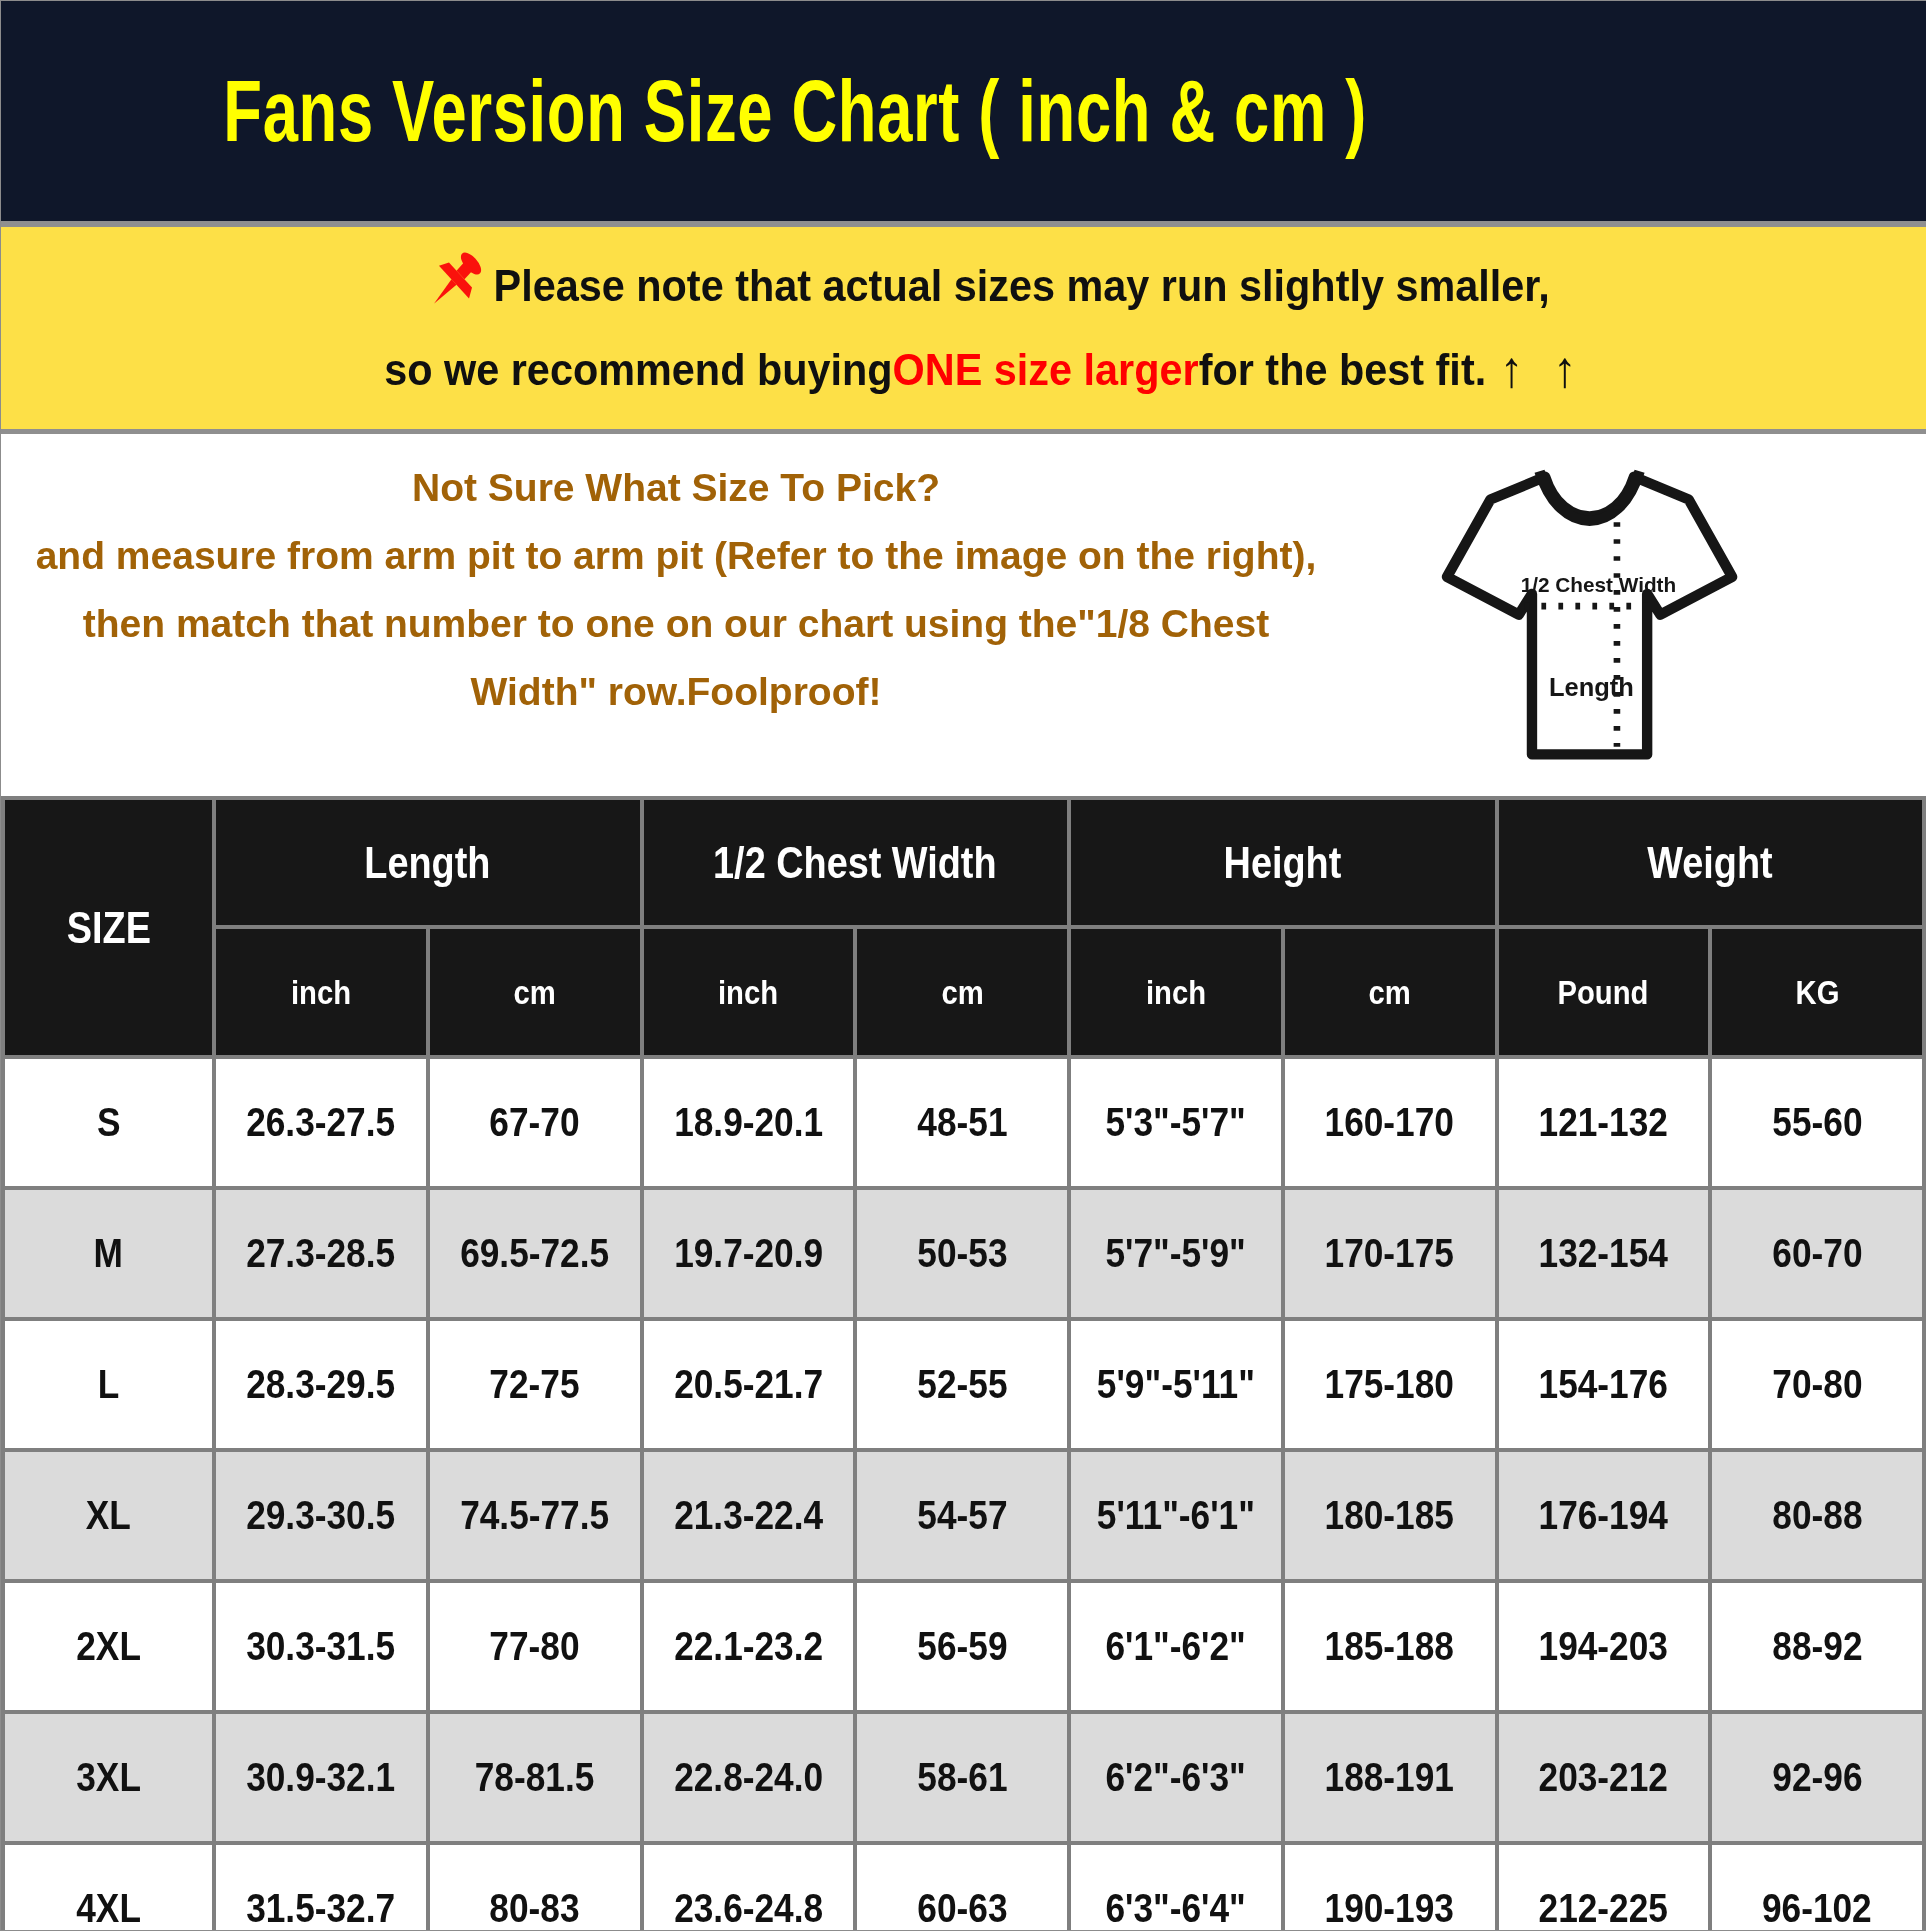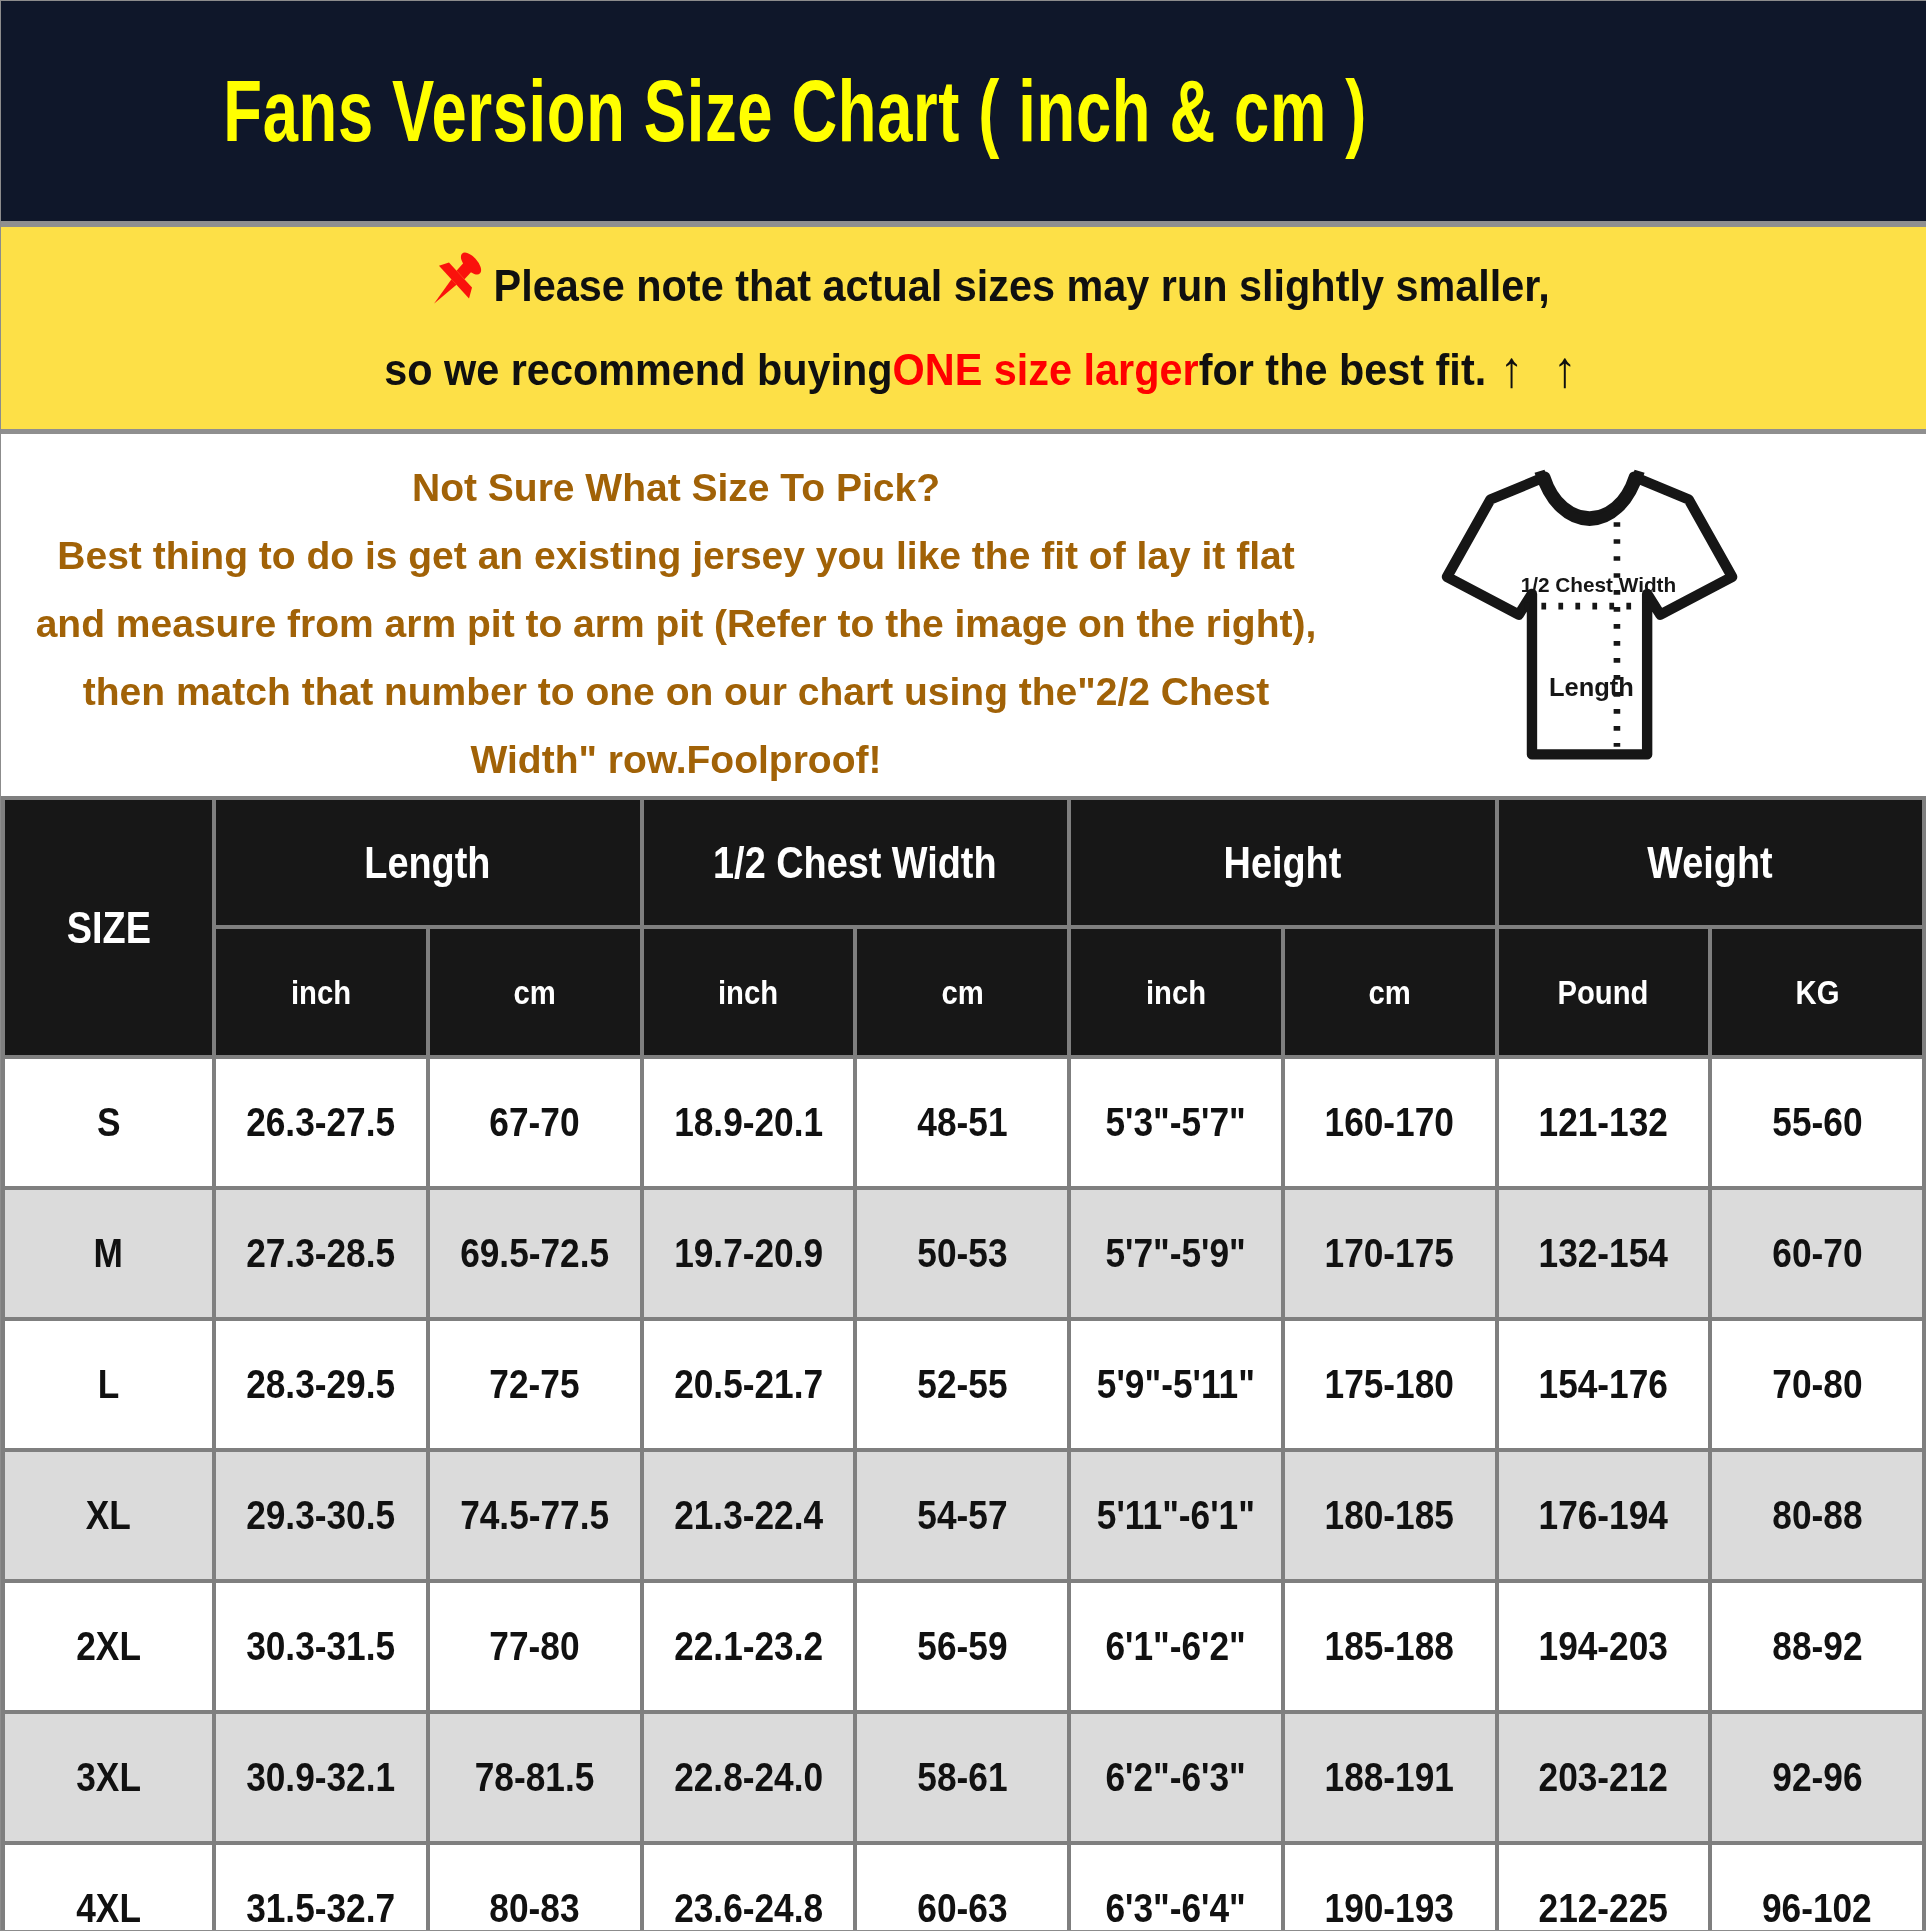--- a/index.html
+++ b/index.html
@@ -97,23 +97,22 @@
       <span> for the best fit.</span>
       <span class="arrows">↑ ↑</span>
     </div>
   </div>
 
   <div class="hr"></div>
 
   <div class="guide">
     <div class="guide-text">
       <div>Not Sure What Size To Pick?</div>
-      <div>Best thing to do is get an existing jersey you like the fit of lay it flat</div>
       <div>and measure from arm pit to arm pit (Refer to the image on the right),</div>
-      <div>then match that number to one on our chart using the"2/2 Chest</div>
+      <div>then match that number to one on our chart using the"1/8 Chest</div>
       <div>Width" row.Foolproof!</div>
     </div>
 
     <div class="tee-wrap">
       <svg viewBox="0 0 340 350" width="321" height="331" aria-hidden="true">
         <g fill="#ffffff" stroke="#161616" stroke-width="11" stroke-linejoin="round">
           <path d="M122 26 L64 50 L18 132 L94 172 L108 150 L108 320 L230 320 L230 150 L244 172 L320 132 L274 50 L216 26
                    C 198 82 140 82 122 26 Z"></path>
           <path d="M116 20 C 137 90 201 90 222 20" fill="none"></path>
         </g>

